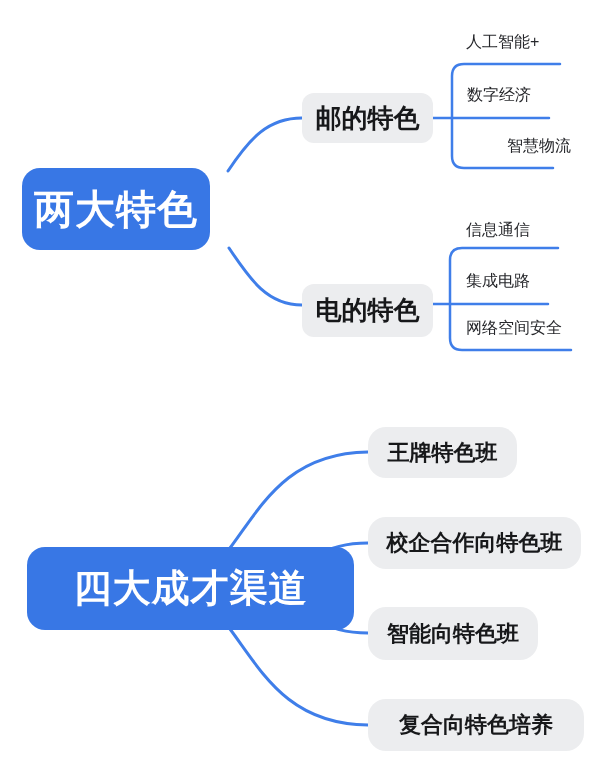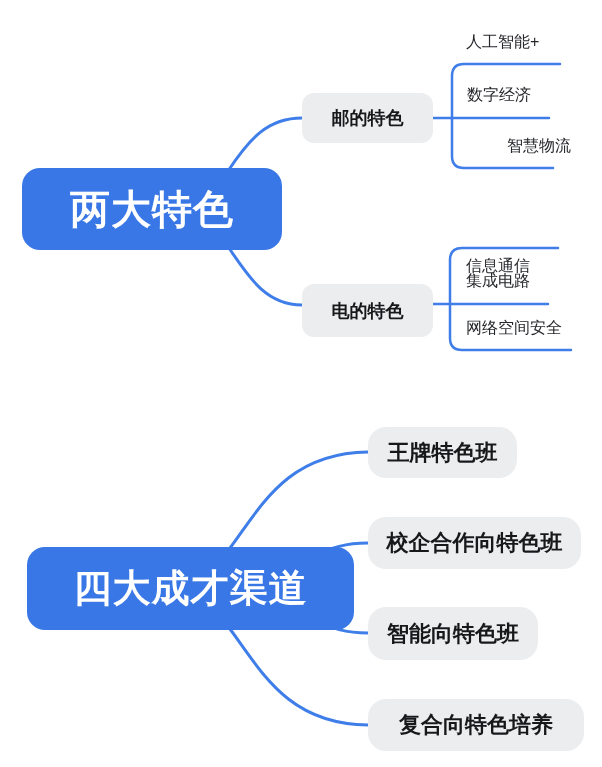--- a/index.html
+++ b/index.html
@@ -27,21 +27,21 @@
     font-weight: bold;
     border-radius: 18px;
     display: flex;
     align-items: center;
     justify-content: center;
     letter-spacing: 1px;
     box-sizing: border-box;
   }
   #root-two-features {
     left: 22px; top: 168px;
-    width: 260px; height: 82px;
+    width: 188px; height: 82px;
     font-size: 40px;
   }
   #root-four-channels {
     left: 27px; top: 547px;
     width: 327px; height: 83px;
     font-size: 38px;
   }
   .branch-node {
     position: absolute;
     background: #ECEDEF;
@@ -49,21 +49,21 @@
     font-weight: bold;
     border-radius: 12px;
     display: flex;
     align-items: center;
     justify-content: center;
     box-sizing: border-box;
   }
   .branch-node.mid {
     left: 302px;
     width: 131px;
-    font-size: 18px;
+    font-size: 26px;
   }
   #branch-post { top: 93px; height: 50px; }
   #branch-elec { top: 284px; height: 53px; text-align: right; }
   .leaf-label {
     position: absolute;
     color: #26272B;
     font-size: 16px;
     line-height: 20px;
     white-space: nowrap;
   }
@@ -114,21 +114,21 @@
     <span>邮的特色</span>
   </div>
   <div id="branch-elec" class="branch-node mid">
     <span>电的特色</span>
   </div>
 
   <div class="leaf-label" style="left:466px; top:32px;">人工智能+</div>
   <div class="leaf-label" style="left:467px; top:85px;">数字经济</div>
   <div class="leaf-label" style="left:467px; top:136px;margin-left:40px;">智慧物流</div>
 
-  <div class="leaf-label" style="left:466px; top:220px;margin-top:36px;">信息通信</div>
+  <div class="leaf-label" style="left:466px; top:220px;">信息通信</div>
   <div class="leaf-label" style="left:466px; top:271px;">集成电路</div>
   <div class="leaf-label" style="left:466px; top:318px;">网络空间安全</div>
 
   <div id="root-four-channels" class="root-node">
     <span>四大成才渠道</span>
   </div>
 
   <div id="leaf-ace" class="leaf-box">
     <span>王牌特色班</span>
   </div>

